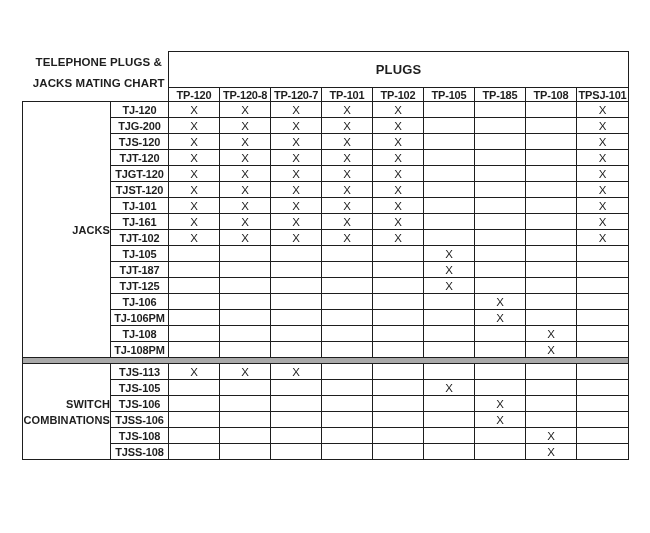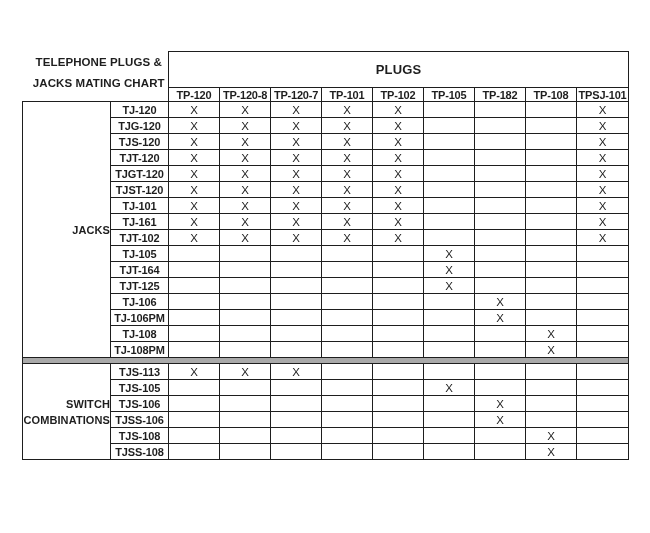--- a/index.html
+++ b/index.html
@@ -114,21 +114,21 @@
         </td>
         <th class="plugs-header" colspan="9">PLUGS</th>
       </tr>
       <tr class="col-header-row" id="col-header-row">
           <th>TP-120</th>
           <th>TP-120-8</th>
           <th>TP-120-7</th>
           <th>TP-101</th>
           <th>TP-102</th>
           <th>TP-105</th>
-          <th>TP-182</th>
+          <th>TP-185</th>
           <th>TP-108</th>
           <th>TPSJ-101</th>
         </tr>
     </thead>
     <tbody id="table-body">
         <tr class="data-row">
           <td rowspan="16" class="group-label">
             <div>JACKS</div>
           </td>
           <td class="row-label">TJ-120</td>
@@ -136,21 +136,21 @@
           <td class="mark">X</td>
           <td class="mark">X</td>
           <td class="mark">X</td>
           <td class="mark">X</td>
           <td class="mark"></td>
           <td class="mark"></td>
           <td class="mark"></td>
           <td class="mark">X</td>
         </tr>
         <tr class="data-row">
-          <td class="row-label">TJG-120</td>
+          <td class="row-label">TJG-200</td>
           <td class="mark">X</td>
           <td class="mark">X</td>
           <td class="mark">X</td>
           <td class="mark">X</td>
           <td class="mark">X</td>
           <td class="mark"></td>
           <td class="mark"></td>
           <td class="mark"></td>
           <td class="mark">X</td>
         </tr>
@@ -244,21 +244,21 @@
           <td class="mark"></td>
           <td class="mark"></td>
           <td class="mark"></td>
           <td class="mark"></td>
           <td class="mark">X</td>
           <td class="mark"></td>
           <td class="mark"></td>
           <td class="mark"></td>
         </tr>
         <tr class="data-row">
-          <td class="row-label">TJT-164</td>
+          <td class="row-label">TJT-187</td>
           <td class="mark"></td>
           <td class="mark"></td>
           <td class="mark"></td>
           <td class="mark"></td>
           <td class="mark"></td>
           <td class="mark">X</td>
           <td class="mark"></td>
           <td class="mark"></td>
           <td class="mark"></td>
         </tr>

